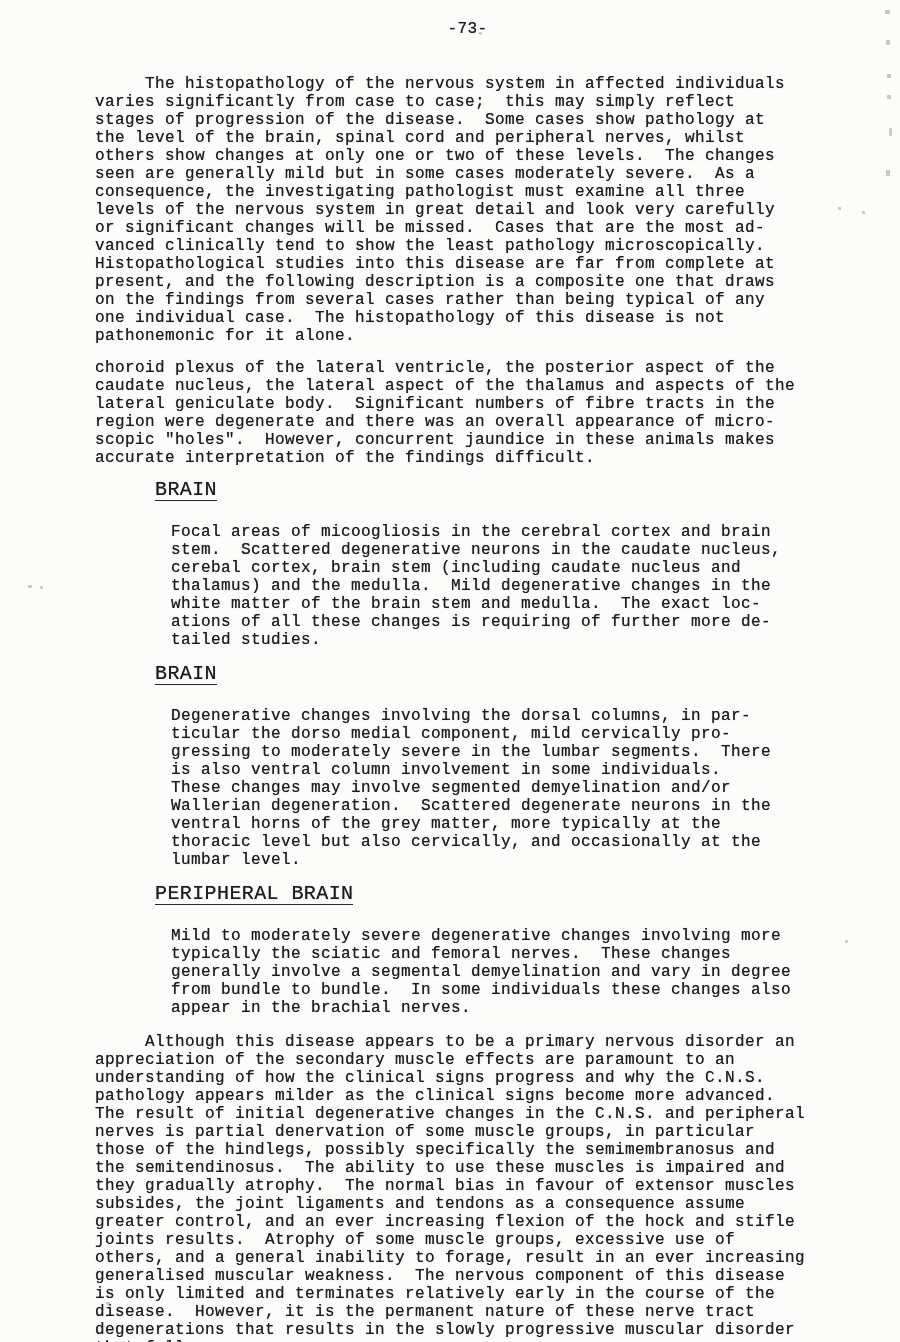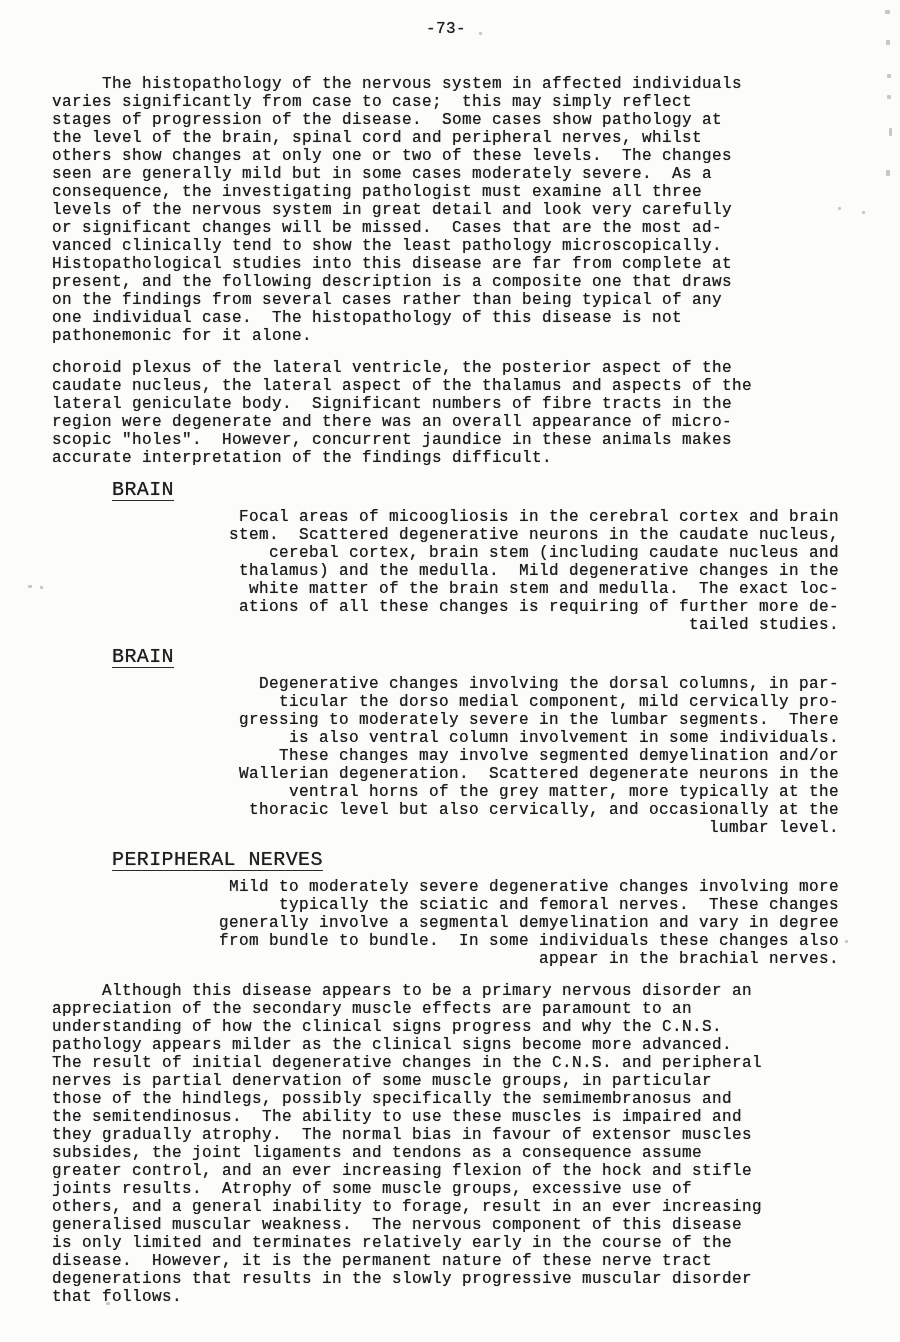--- a/index.html
+++ b/index.html
@@ -14,21 +14,21 @@
     margin: 0 auto;
     background: #fcfcfb;
     color: #1d1d1d;
     font-family: "Liberation Mono", "DejaVu Sans Mono", monospace;
     font-size: 16px;
     line-height: 18px;
     letter-spacing: 0.4px;
     overflow: hidden;
     text-shadow: 0 0 0.7px rgba(20,20,20,0.75);
     box-sizing: border-box;
-    padding: 20px 60px 0 52px;
+    padding: 20px 60px 0 95px;
   }
   .page-number {
     text-align: center;
     margin-bottom: 37px;
   }
   .block {
     white-space: pre;
     margin: 0 0 14px 0;
   }
   .sub-section {
@@ -38,22 +38,21 @@
   .sub-heading {
     display: inline-block;
     font-size: 20px;
     font-weight: normal;
     margin: 0 0 6px 0;
     padding-bottom: 1px;
     border-bottom: 1.6px solid #2a2a2a;
   }
   .sub-body {
     white-space: pre;
-    margin: 1px;
-    text-align: right;
+    margin: 16px;
   }
   
   .speckle {
     position: absolute;
     background: #9a9a98;
     border-radius: 1px;
     opacity: 0.55;
   }
 </style>
 </head>
@@ -104,21 +103,21 @@
 gressing to moderately severe in the lumbar segments.  There
 is also ventral column involvement in some individuals.
 These changes may involve segmented demyelination and/or
 Wallerian degeneration.  Scattered degenerate neurons in the
 ventral horns of the grey matter, more typically at the
 thoracic level but also cervically, and occasionally at the
 lumbar level.</div>
   </section>
 
   <section class="sub-section">
-    <h2 class="sub-heading">PERIPHERAL NERVES</h2>
+    <h2 class="sub-heading">PERIPHERAL BRAIN</h2>
     <div class="sub-body">Mild to moderately severe degenerative changes involving more
 typically the sciatic and femoral nerves.  These changes
 generally involve a segmental demyelination and vary in degree
 from bundle to bundle.  In some individuals these changes also
 appear in the brachial nerves.</div>
   </section>
 
   <div class="block">     Although this disease appears to be a primary nervous disorder an
 appreciation of the secondary muscle effects are paramount to an
 understanding of how the clinical signs progress and why the C.N.S.

